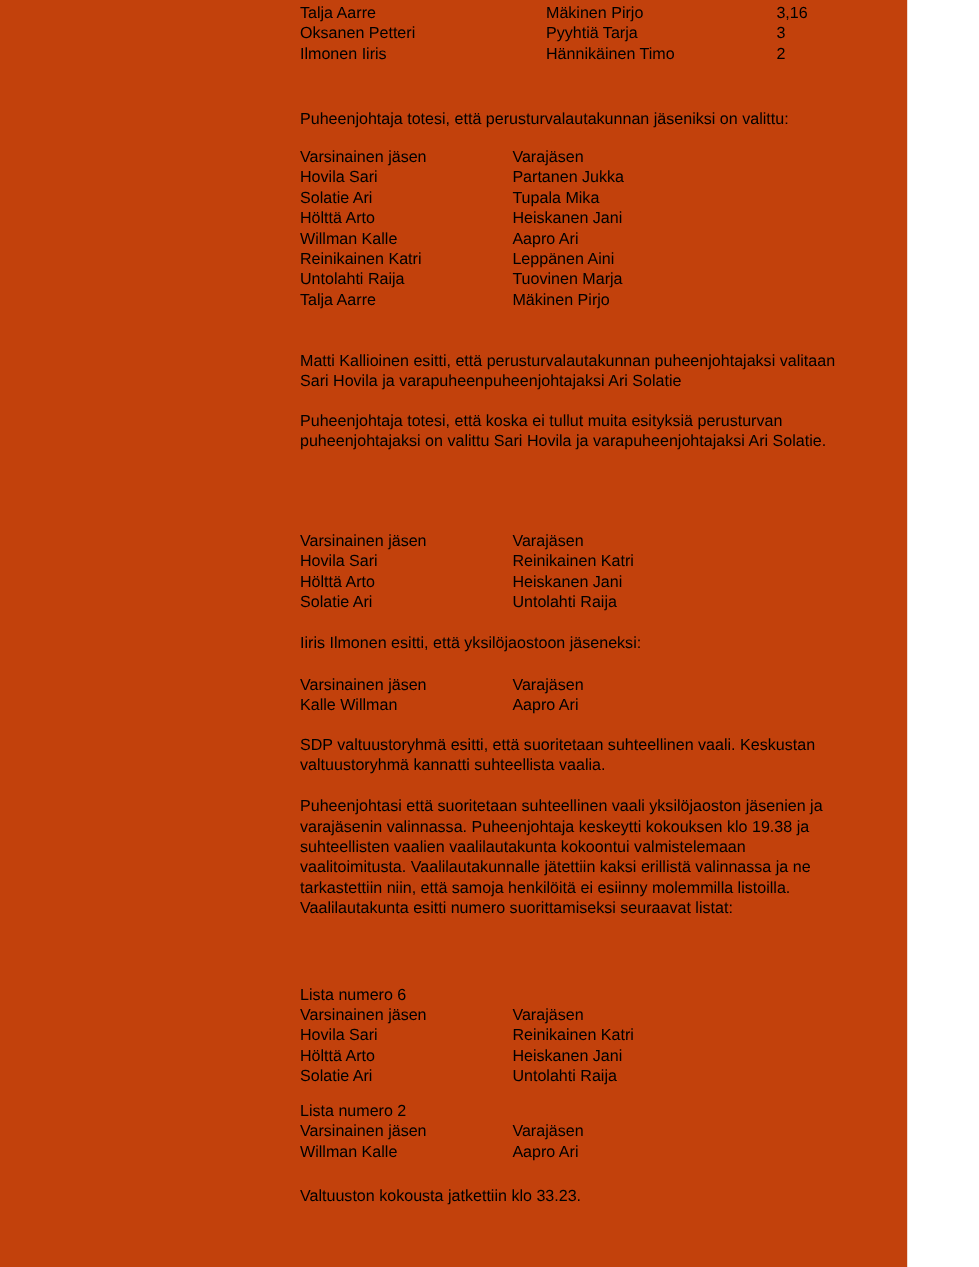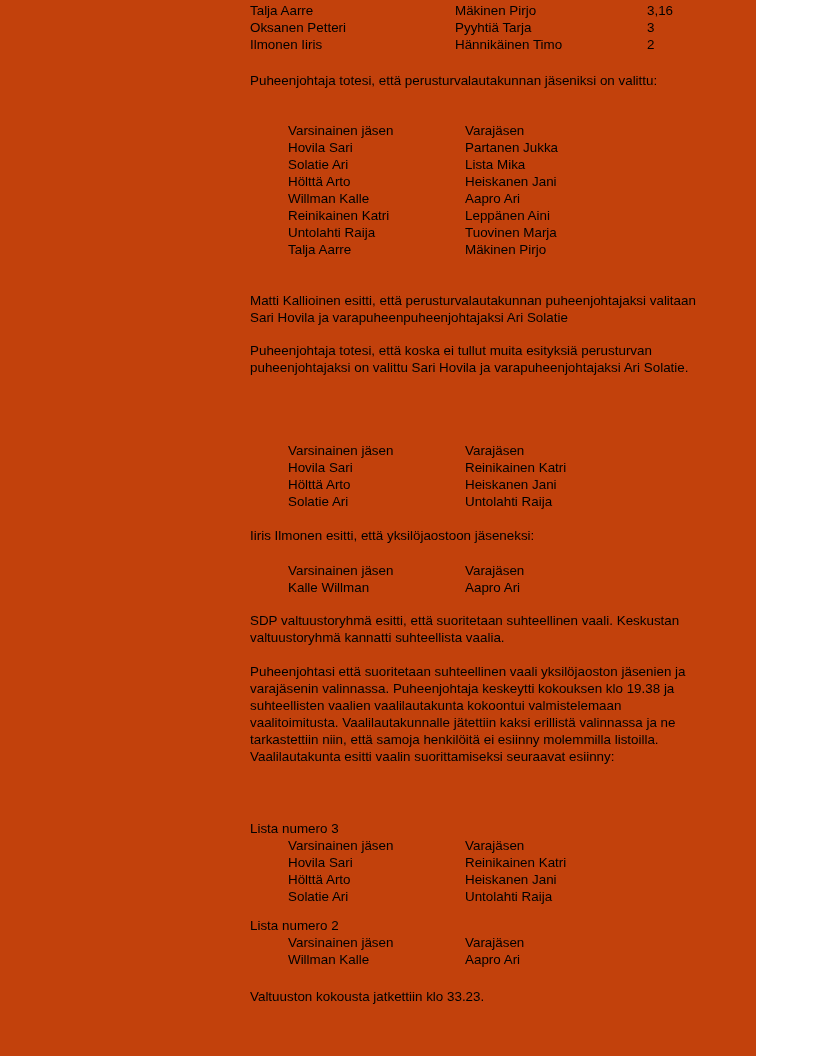--- a/index.html
+++ b/index.html
@@ -27,21 +27,21 @@
   .trow, .mrow {
     display: flex;
     height: 17px;
     align-items: flex-start;
   }
   
   .c1 { display: inline-block; width: 205px; }
   .c2 { display: inline-block; width: 192px; }
   .c3 { display: inline-block; }
   
-  .m1 { display: inline-block; width: 177px; margin-left: 38px; }
+  .m1 { display: inline-block; width: 177px; }
   .m2 { display: inline-block; }
   .pline { height: 17px; }
 </style>
 </head>
 <body>
 
 <div id="page">
 
   <div class="block" style="top:2px">
     <div class="trow">
@@ -54,34 +54,34 @@
       <span class="c2">Pyyhtiä Tarja</span>
       <span class="c3">3</span>
     </div>
     <div class="trow">
       <span class="c1">Ilmonen Iiris</span>
       <span class="c2">Hännikäinen Timo</span>
       <span class="c3">2</span>
     </div>
   </div>
 
-  <div class="block pline" style="top:72px">Puheenjohtaja totesi, että perusturvalautakunnan jäseniksi on valittu:</div>
+  <div class="block pline" style="top:90px">Puheenjohtaja totesi, että perusturvalautakunnan jäseniksi on valittu:</div>
 
   <div class="block" style="top:122px">
     <div class="mrow">
       <span class="m1">Varsinainen jäsen</span>
       <span class="m2">Varajäsen</span>
     </div>
     <div class="mrow">
       <span class="m1">Hovila Sari</span>
       <span class="m2">Partanen Jukka</span>
     </div>
     <div class="mrow">
       <span class="m1">Solatie Ari</span>
-      <span class="m2">Lista Mika</span>
+      <span class="m2">Tupala Mika</span>
     </div>
     <div class="mrow">
       <span class="m1">Hölttä Arto</span>
       <span class="m2">Heiskanen Jani</span>
     </div>
     <div class="mrow">
       <span class="m1">Willman Kalle</span>
       <span class="m2">Aapro Ari</span>
     </div>
     <div class="mrow">
@@ -145,25 +145,25 @@
     <div class="pline">SDP valtuustoryhmä esitti, että suoritetaan suhteellinen vaali. Keskustan</div>
     <div class="pline">valtuustoryhmä kannatti suhteellista vaalia.</div>
   </div>
 
   <div class="block" style="top:663px">
     <div class="pline">Puheenjohtasi että suoritetaan suhteellinen vaali yksilöjaoston jäsenien ja</div>
     <div class="pline">varajäsenin valinnassa. Puheenjohtaja keskeytti kokouksen klo 19.38 ja</div>
     <div class="pline">suhteellisten vaalien vaalilautakunta kokoontui valmistelemaan</div>
     <div class="pline">vaalitoimitusta. Vaalilautakunnalle jätettiin kaksi erillistä valinnassa ja ne</div>
     <div class="pline">tarkastettiin niin, että samoja henkilöitä ei esiinny molemmilla listoilla.</div>
-    <div class="pline">Vaalilautakunta esitti vaalin suorittamiseksi seuraavat esiinny:</div>
+    <div class="pline">Vaalilautakunta esitti numero suorittamiseksi seuraavat listat:</div>
   </div>
 
   <div class="block" style="top:820px">
-    <div class="pline">Lista numero 3</div>
+    <div class="pline">Lista numero 6</div>
     <div class="mrow">
       <span class="m1">Varsinainen jäsen</span>
       <span class="m2">Varajäsen</span>
     </div>
     <div class="mrow">
       <span class="m1">Hovila Sari</span>
       <span class="m2">Reinikainen Katri</span>
     </div>
     <div class="mrow">
       <span class="m1">Hölttä Arto</span>

